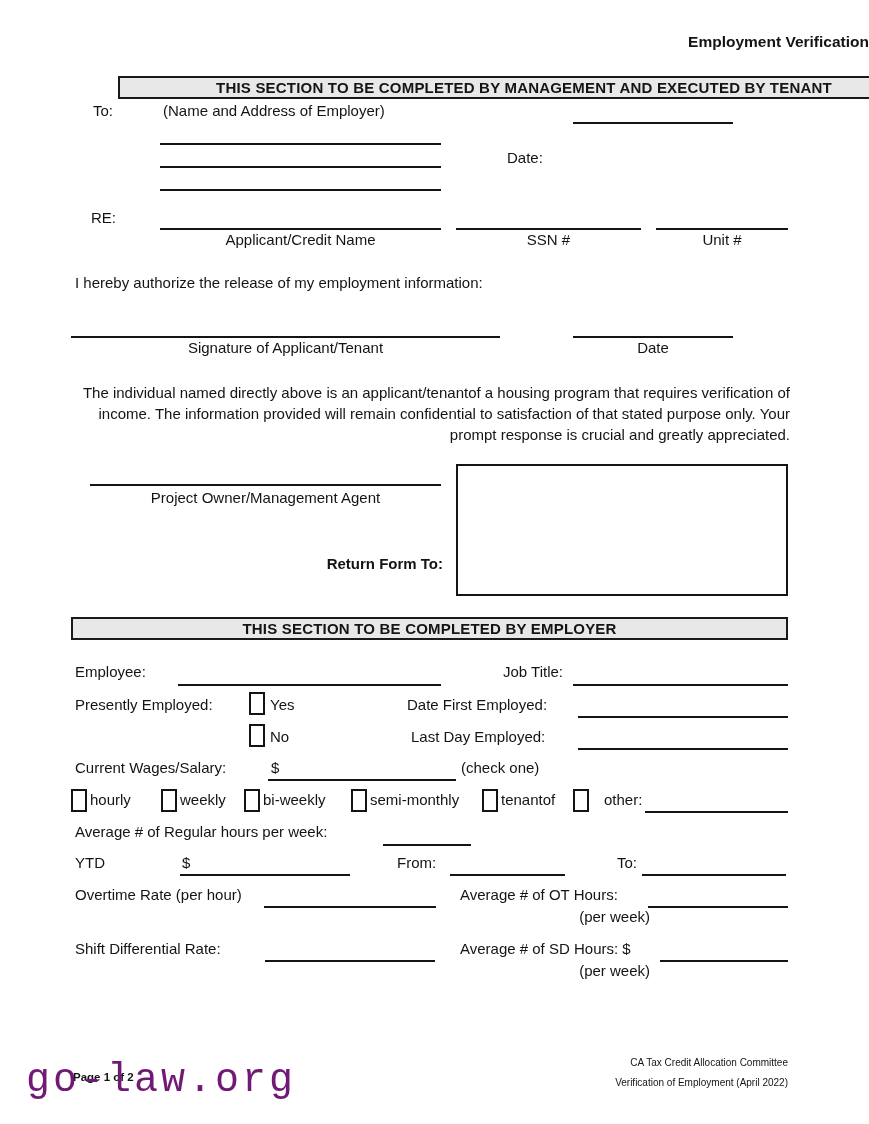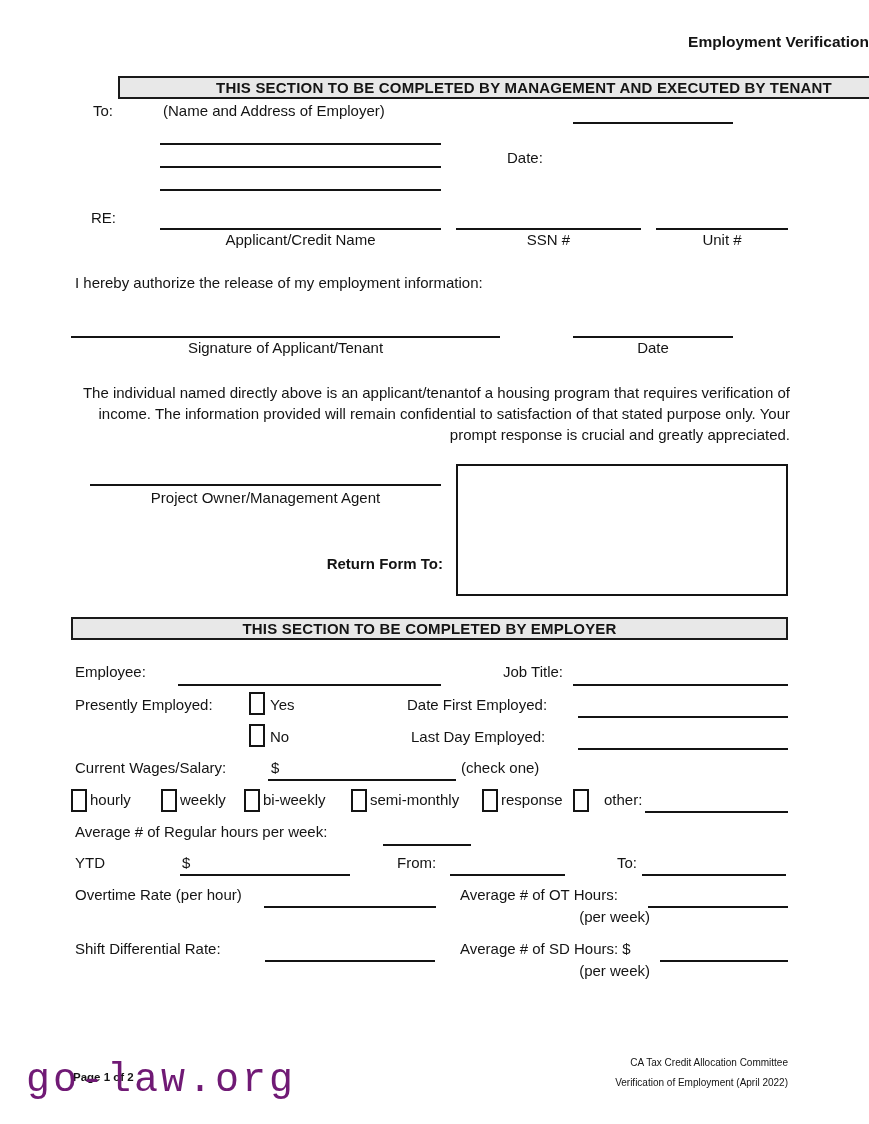--- a/index.html
+++ b/index.html
@@ -132,21 +132,21 @@
   <div class="abs pair" style="left:244px; top:789px;">
     <span class="cb"></span>
     <span class="freq-label">bi-weekly</span>
   </div>
   <div class="abs pair" style="left:351px; top:789px;">
     <span class="cb"></span>
     <span class="freq-label">semi-monthly</span>
   </div>
   <div class="abs pair" style="left:482px; top:789px;">
     <span class="cb"></span>
-    <span class="freq-label">response</span>
+    <span class="freq-label">tenantof</span>
   </div>
   <div class="abs pair" style="left:573px; top:789px;gap:12px;">
     <span class="cb"></span>
     <span class="freq-label">other:</span>
   </div>
   <div class="abs line" style="left:645px; top:795px; width:143px;"></div>
 
   <div class="abs" style="left:75px; top:823px;">Average # of Regular hours per week:</div>
   <div class="abs line" style="left:383px; top:828px; width:88px;"></div>
 

